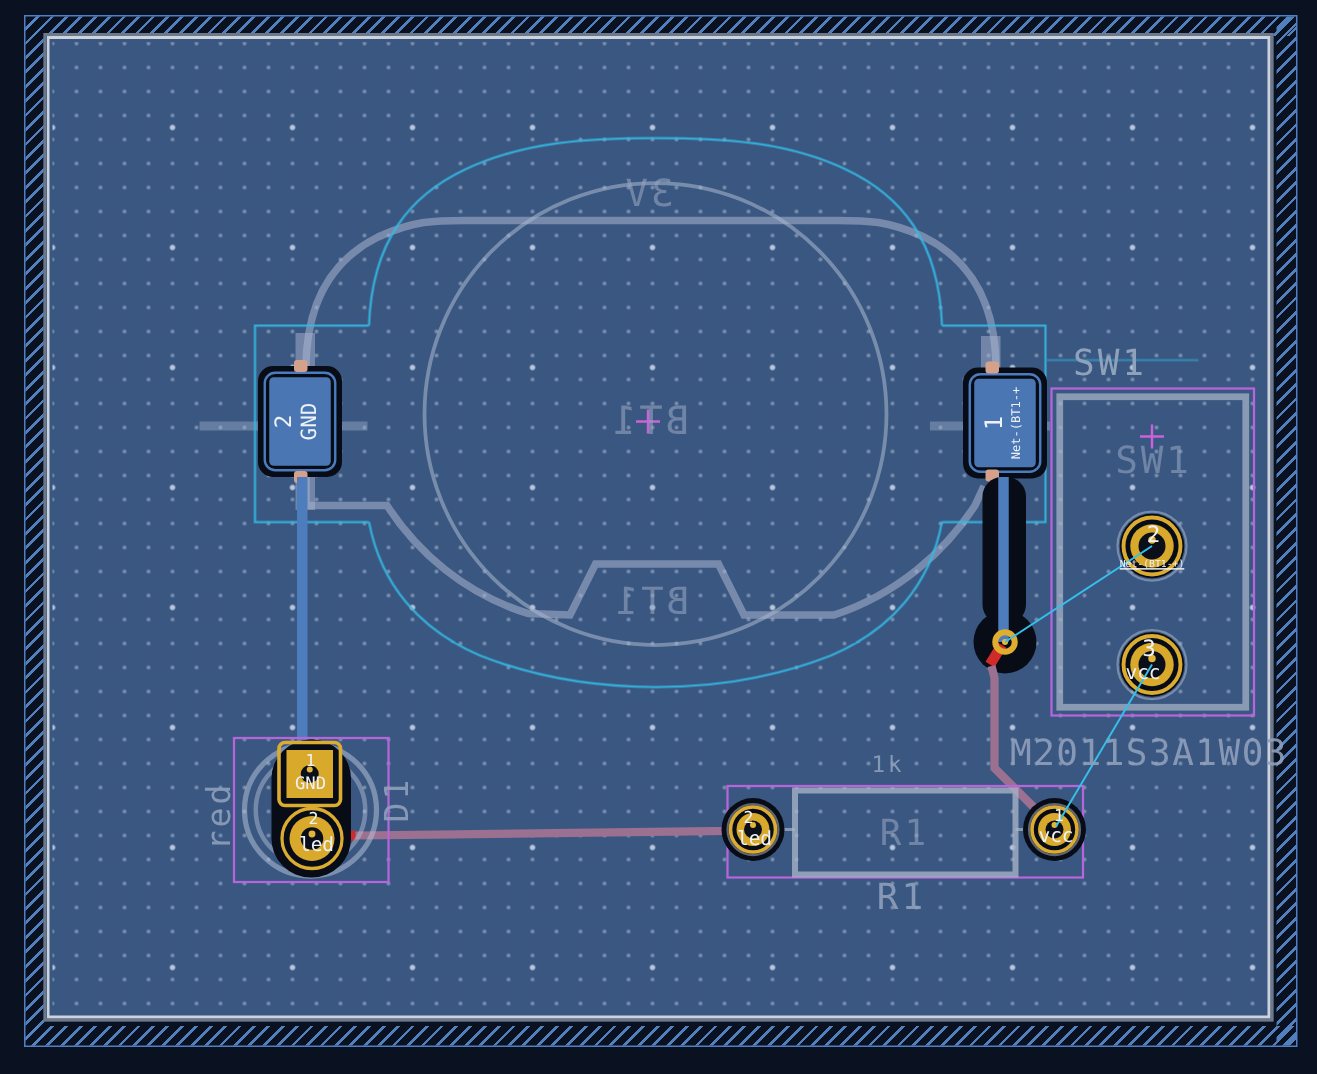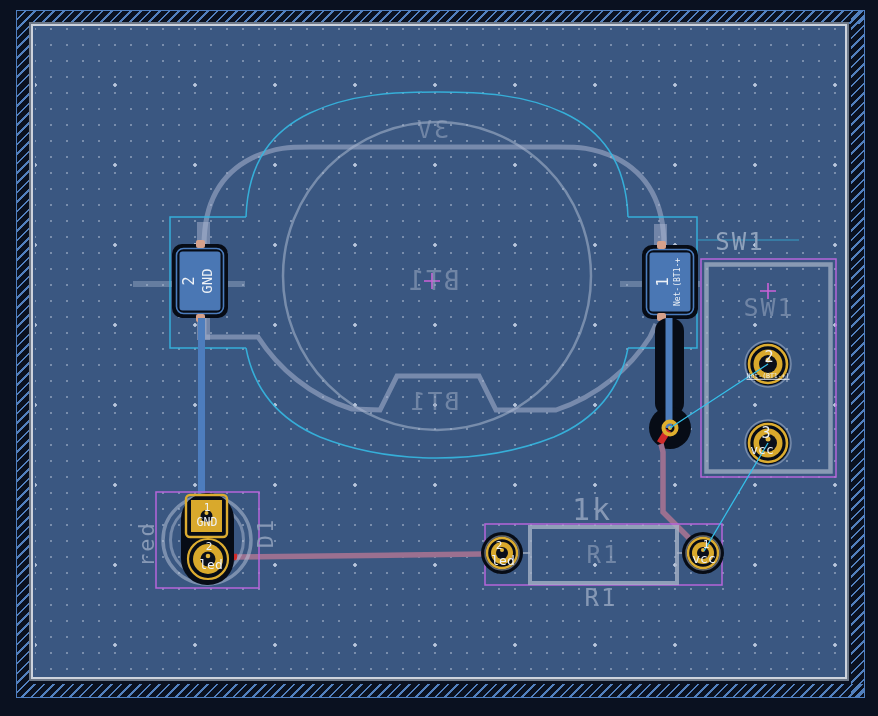--- a/index.html
+++ b/index.html
@@ -188,26 +188,27 @@
     <span class="num" style="font-size:15px;">2</span>
     <span class="net" style="font-size:14px;">GND</span>
   </div>
   <div class="padlbl" style="left:668px;top:282px;">
     <span class="num" style="font-size:16px;">1</span>
     <span class="net" style="font-size:8px;">Net-(BT1-+</span>
   </div>
 
   <div class="lbl" style="left:740px;top:242px;font-size:24px;color:#8fa2bc;">SW1</div>
   <div class="lbl dim" style="left:769px;top:307px;font-size:25px;">SW1</div>
+  <div class="lbl" style="left:766px;top:502px;font-size:24px;letter-spacing:1px;">M2011S3A1W03</div>
   <div class="lbl white" style="left:769px;top:357px;font-size:15px;">2</div>
   <div class="lbl white" style="left:768px;top:376px;font-size:6.5px;text-decoration:underline;">Net-(BT1-+)</div>
   <div class="lbl white" style="left:766px;top:433px;font-size:15px;">3</div>
   <div class="lbl white" style="left:762px;top:449px;font-size:13px;">vcc</div>
 
-  <div class="lbl" style="left:592px;top:510px;font-size:30px;">1k</div>
+  <div class="lbl" style="left:592px;top:510px;font-size:15px;">1k</div>
   <div class="lbl dim" style="left:603px;top:555px;font-size:24px;">R1</div>
   <div class="lbl" style="left:601px;top:598px;font-size:24px;">R1</div>
   <div class="lbl white" style="left:499px;top:545px;font-size:11px;">2</div>
   <div class="lbl white" style="left:503px;top:560px;font-size:13px;">led</div>
   <div class="lbl white" style="left:706px;top:544px;font-size:11px;">1</div>
   <div class="lbl white" style="left:704px;top:558px;font-size:13px;">vcc</div>
 
   <div class="lbl rot" style="left:147px;top:544px;font-size:22px;">red</div>
   <div class="lbl rot" style="left:266px;top:533px;font-size:22px;">D1</div>
   <div class="lbl white" style="left:207px;top:507px;font-size:11px;">1</div>

